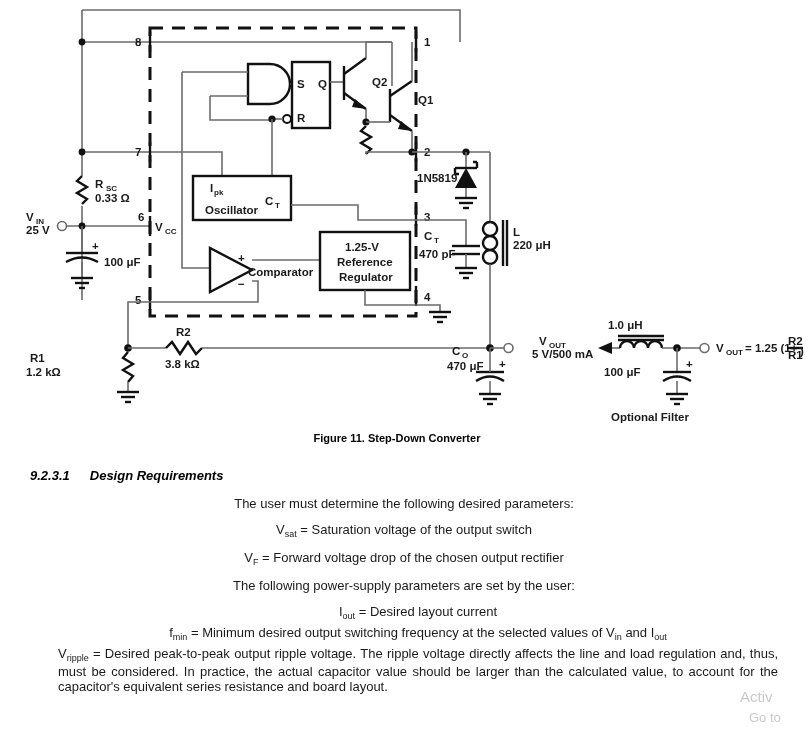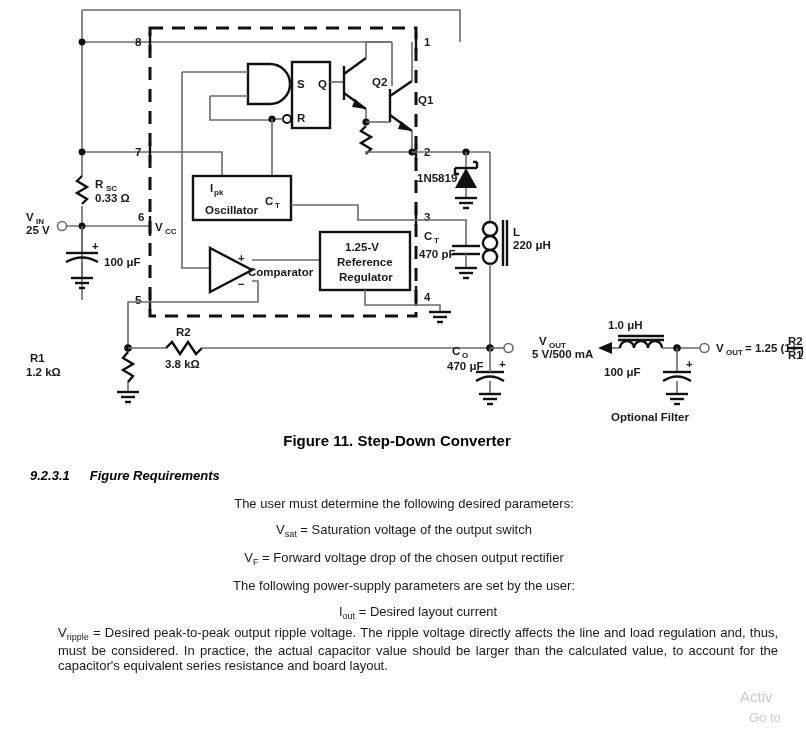--- a/index.html
+++ b/index.html
@@ -23,21 +23,21 @@
     height: 425px;
   }
   #figure-svg { display: block; }
 
   .fig-caption {
     position: absolute;
     left: 0;
     top: 432px;
     width: 794px;
     text-align: center;
-    font-size: 15px;
+    font-size: 11px;
     font-weight: bold;
     color: #000;
   }
 
   #body-text {
     position: absolute;
     left: 30px;
     top: 468px;
     width: 748px;
   }
@@ -338,41 +338,44 @@
     <text class="lbl" x="788" y="359">R1</text>
     <text class="lbl" x="800" y="355">)</text>
   </svg>
 </div>
 
 <div class="fig-caption">Figure 11.  Step-Down Converter</div>
 
 <div id="body-text">
 
   <div class="sec-head">
-    <span class="num">9.2.3.1</span><span>Figure Requirements</span>
+    <span class="num">9.2.3.1</span><span>Design Requirements</span>
   </div>
 
   <p class="para">The user must determine the following desired parameters:</p>
 
   <p class="para">
     <span>V</span><sub>sat</sub><span> = Saturation voltage of the output switch</span>
   </p>
 
   <p class="para">
     <span>V</span><sub>F</sub><span> = Forward voltage drop of the chosen output rectifier</span>
   </p>
 
   <p class="para">The following power-supply parameters are set by the user:</p>
 
 
 
   <p class="para indent">
     <span>I</span><sub>out</sub><span> = Desired layout current</span>
   </p>
 
+  <p class="para indent">
+    <span>f</span><sub>min</sub><span> = Minimum desired output switching frequency at the selected values of V</span><sub>in</sub><span> and I</span><sub>out</sub>
+  </p>
 
   <p class="para indent justified">
     <span>V</span><sub>ripple</sub><span> = Desired peak-to-peak output ripple voltage. The ripple voltage directly affects the line and load regulation and, thus, must be considered. In practice, the actual capacitor value should be larger than the calculated value, to account for the capacitor's equivalent series resistance and board layout.</span>
   </p>
 </div>
 
 <div class="watermark">
   <div class="l1">Activ</div>
   <div class="l2">Go to</div>
 </div>

